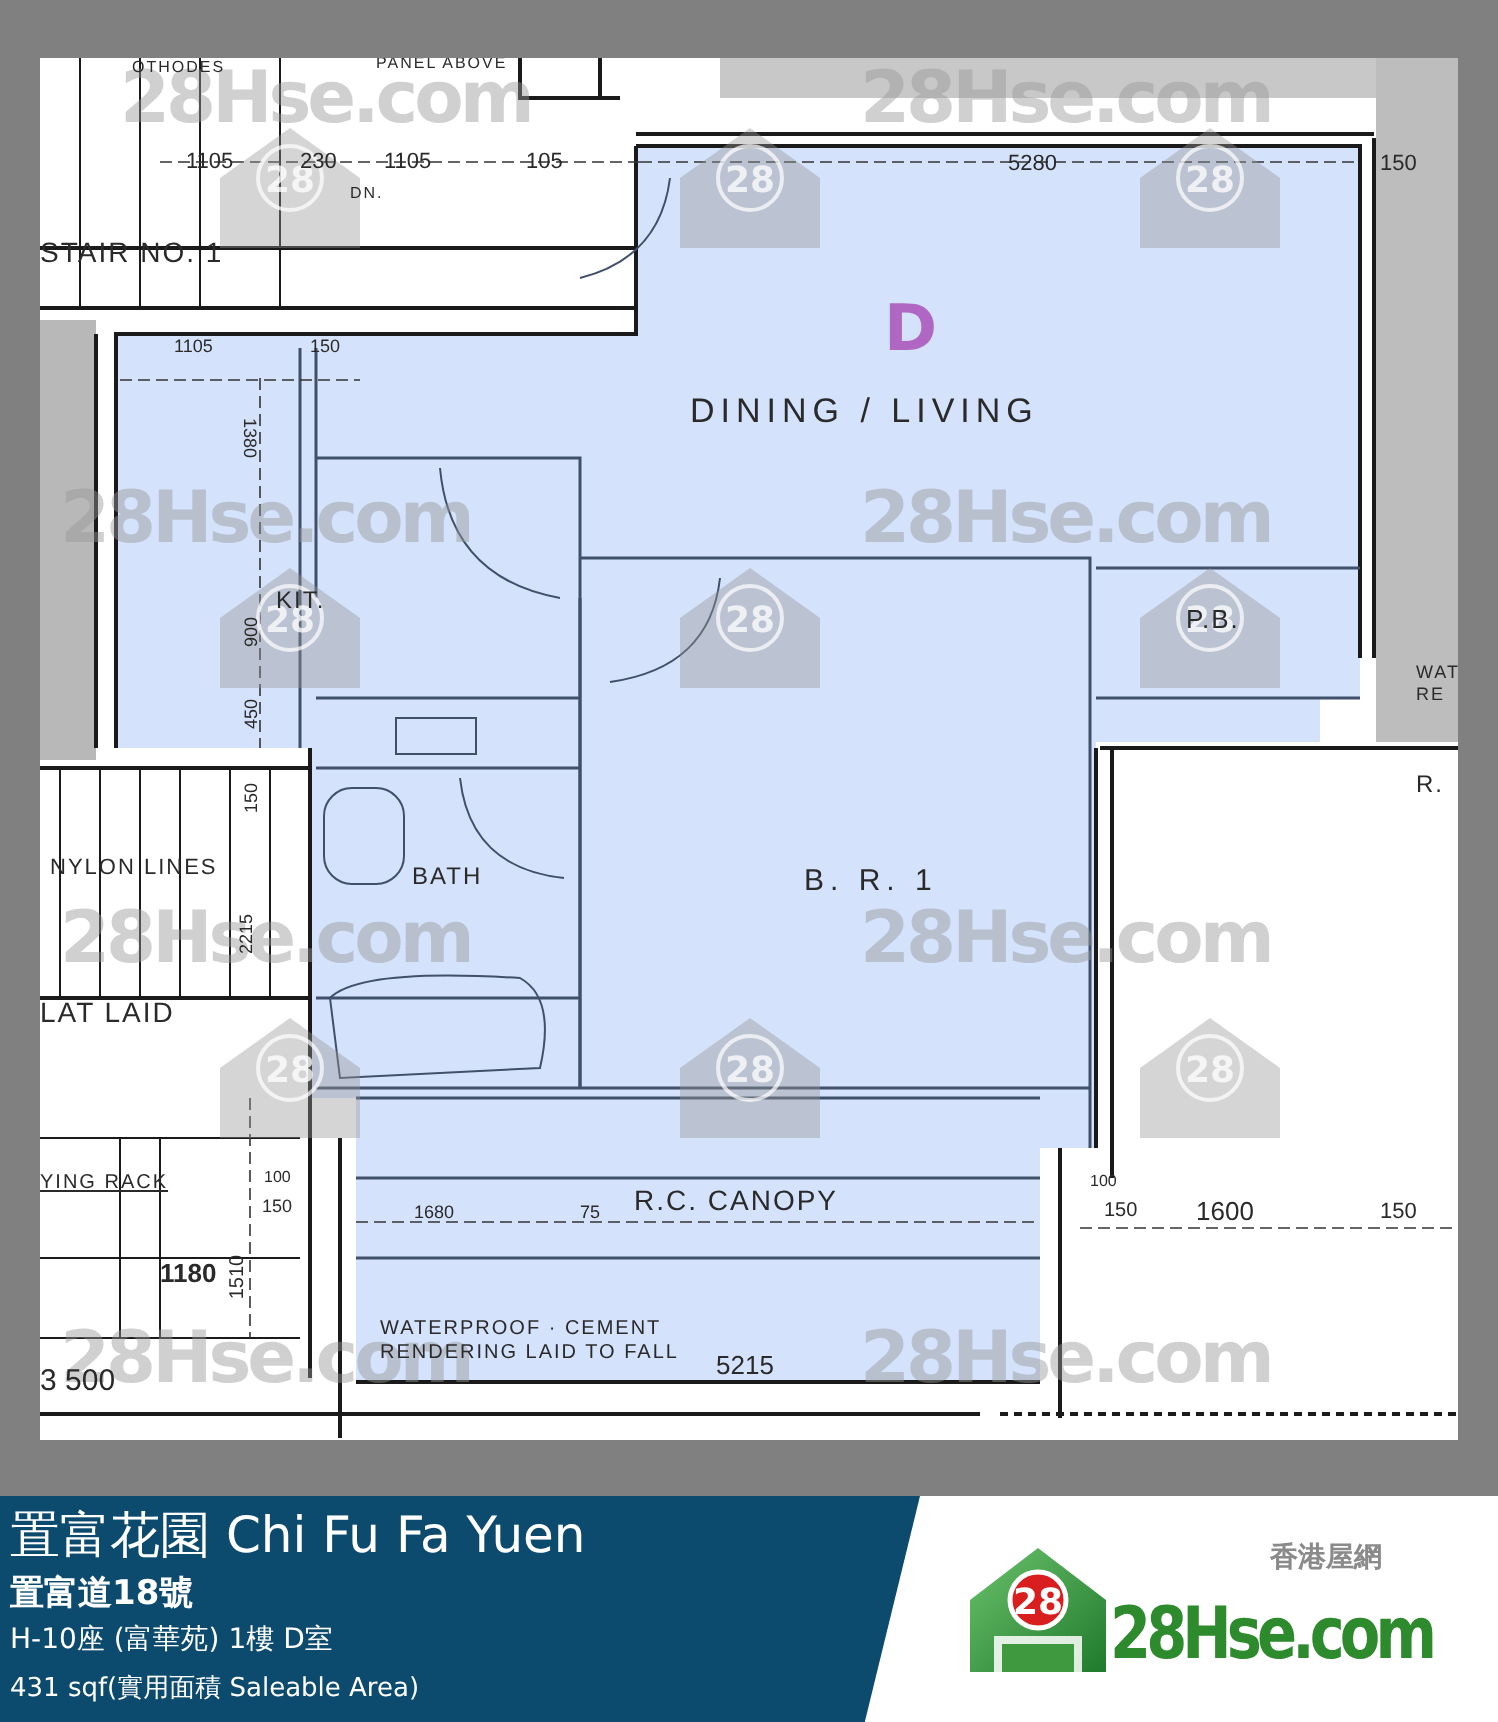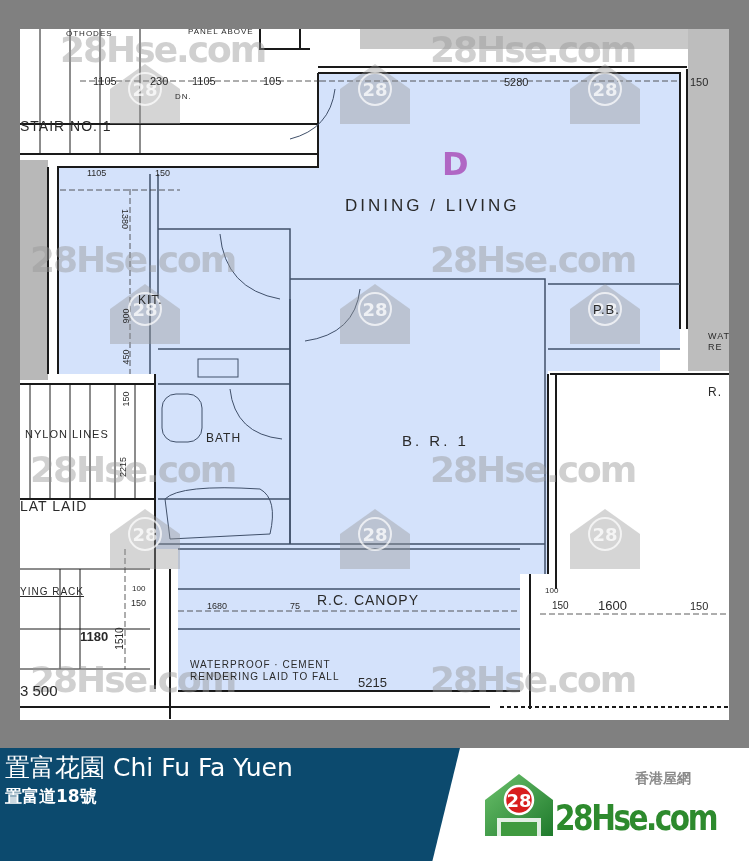--- a/index.html
+++ b/index.html
@@ -202,20 +202,22 @@
   <div class="dim" style="left:532px;top:571px;font-size:10px;">150</div>
   <div class="dim" style="left:578px;top:569px;font-size:13px;">1600</div>
   <div class="dim" style="left:670px;top:571px;font-size:11px;">150</div>
   <div class="dim" style="left:0px;top:653px;font-size:15px;">3 500</div>
 </div>
 
 <div class="footer">
   <div class="footer-green">
     <div class="f-title">置富花園 Chi Fu Fa Yuen</div>
     <div class="f-addr">置富道18號</div>
+    <div class="f-unit">H-10座 (富華苑) 1樓 D室</div>
+    <div class="f-area">431 sqf(實用面積 Saleable Area)</div>
   </div>
 </div>
 
 <svg style="position:absolute;left:483px;top:772px;" width="72" height="66" viewBox="0 0 72 66">
   <defs>
     <linearGradient id="hg" x1="0" y1="0" x2="1" y2="1">
       <stop offset="0" stop-color="#6cc26c"></stop>
       <stop offset="1" stop-color="#1f7a2c"></stop>
     </linearGradient>
   </defs>

